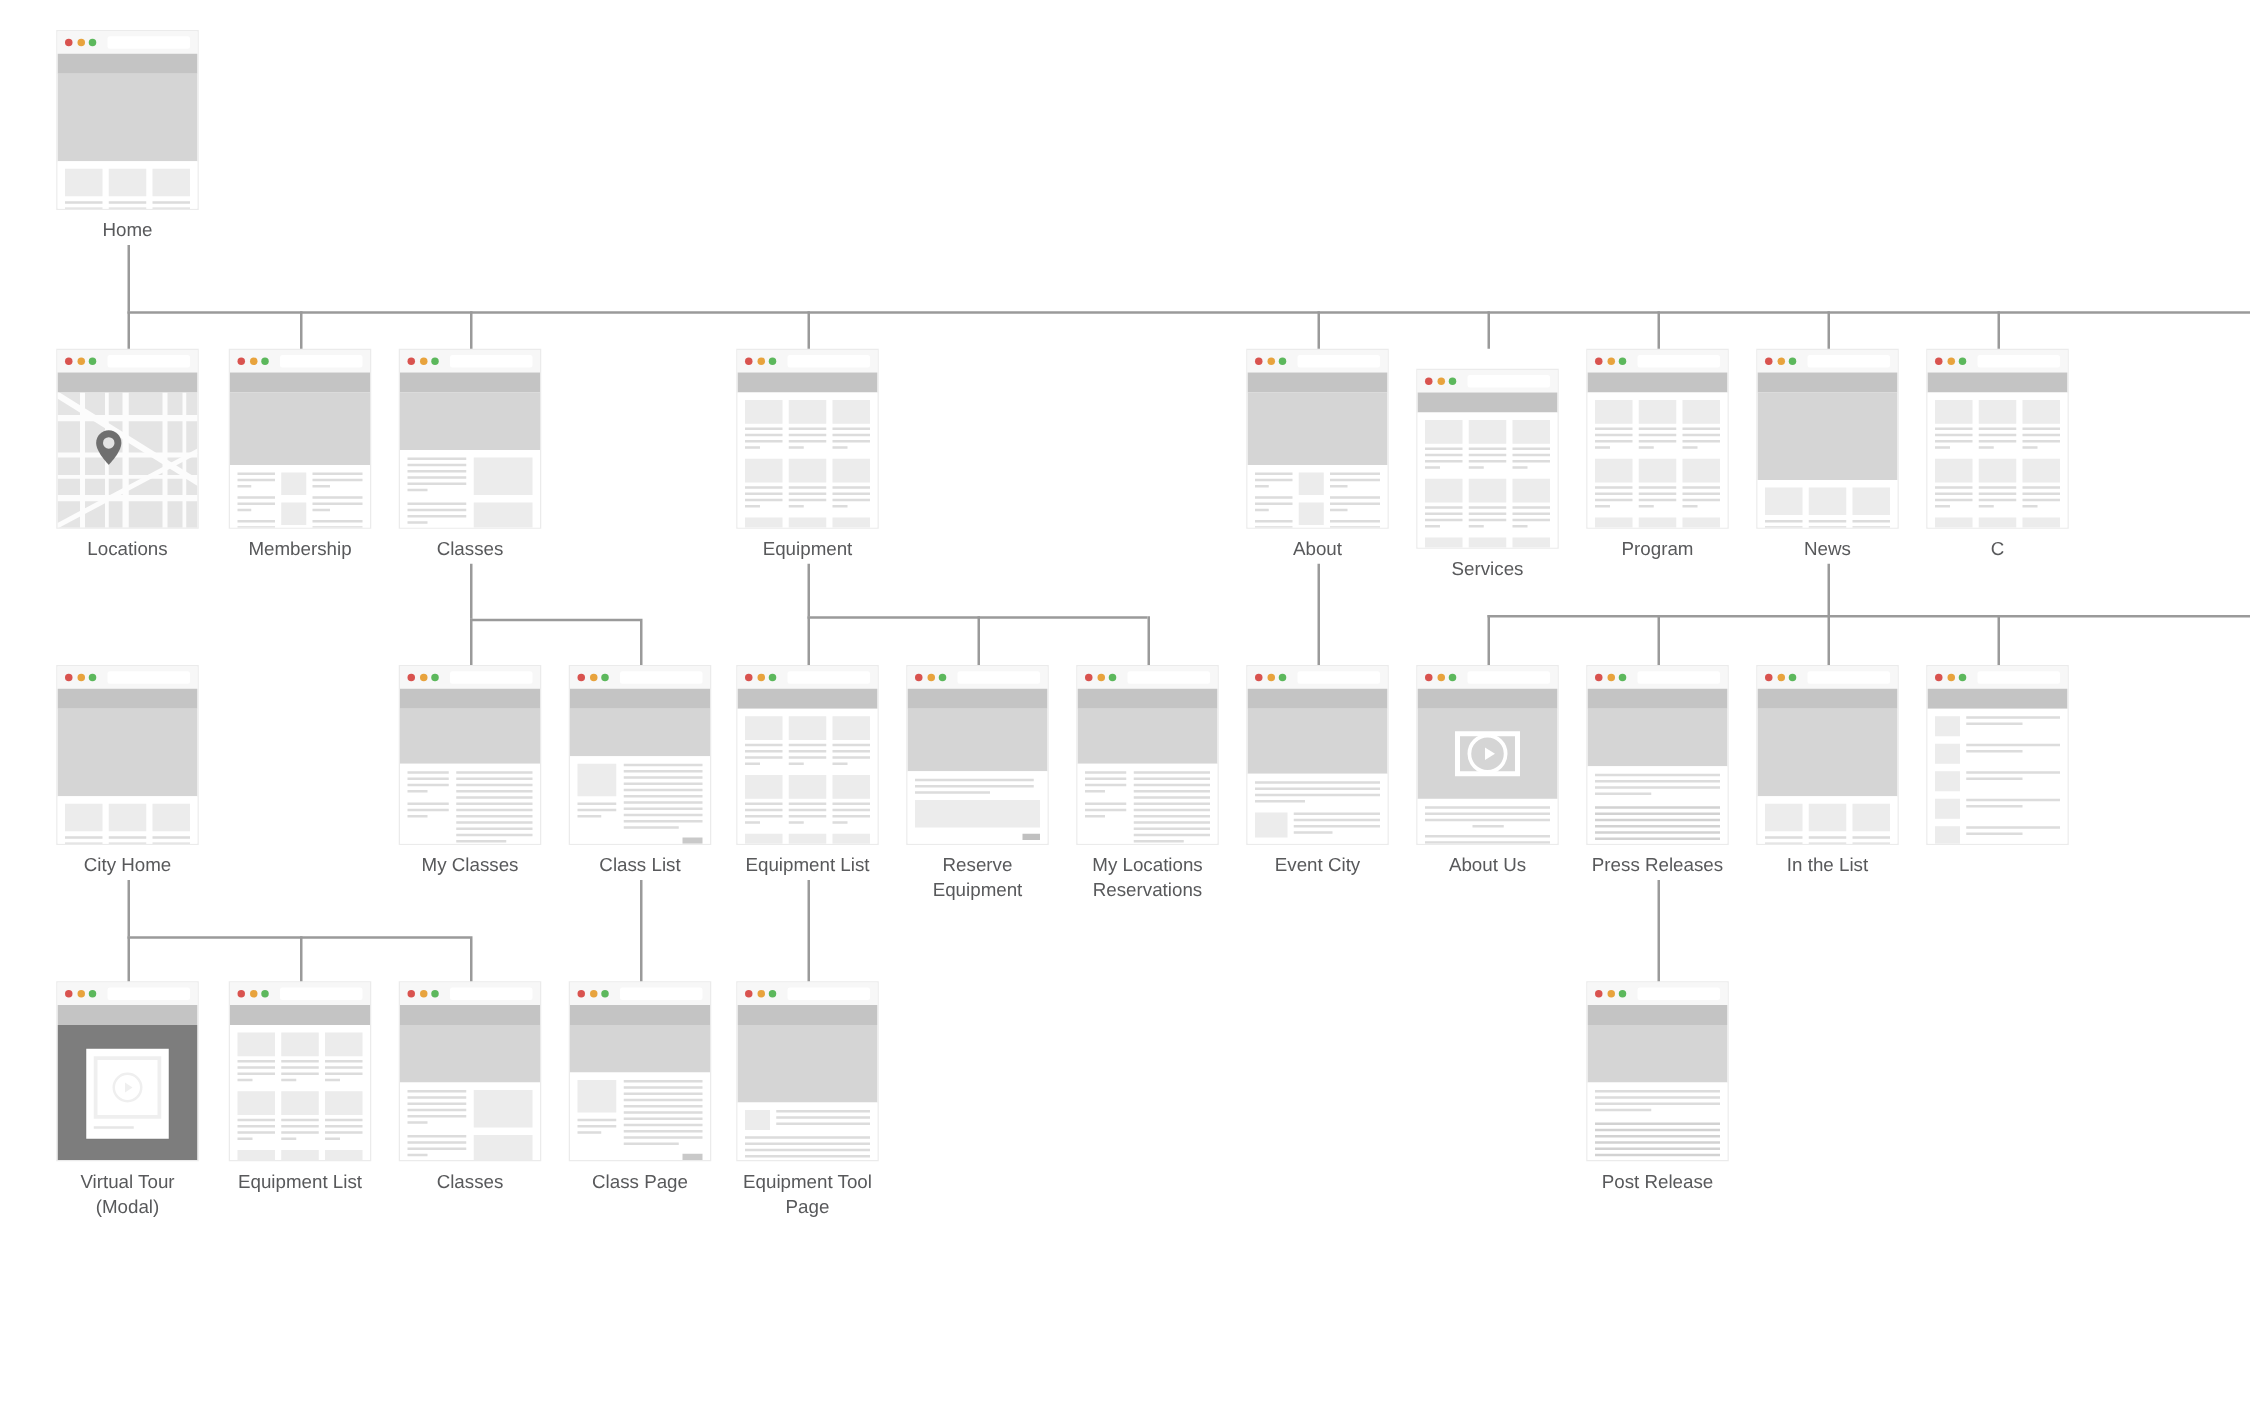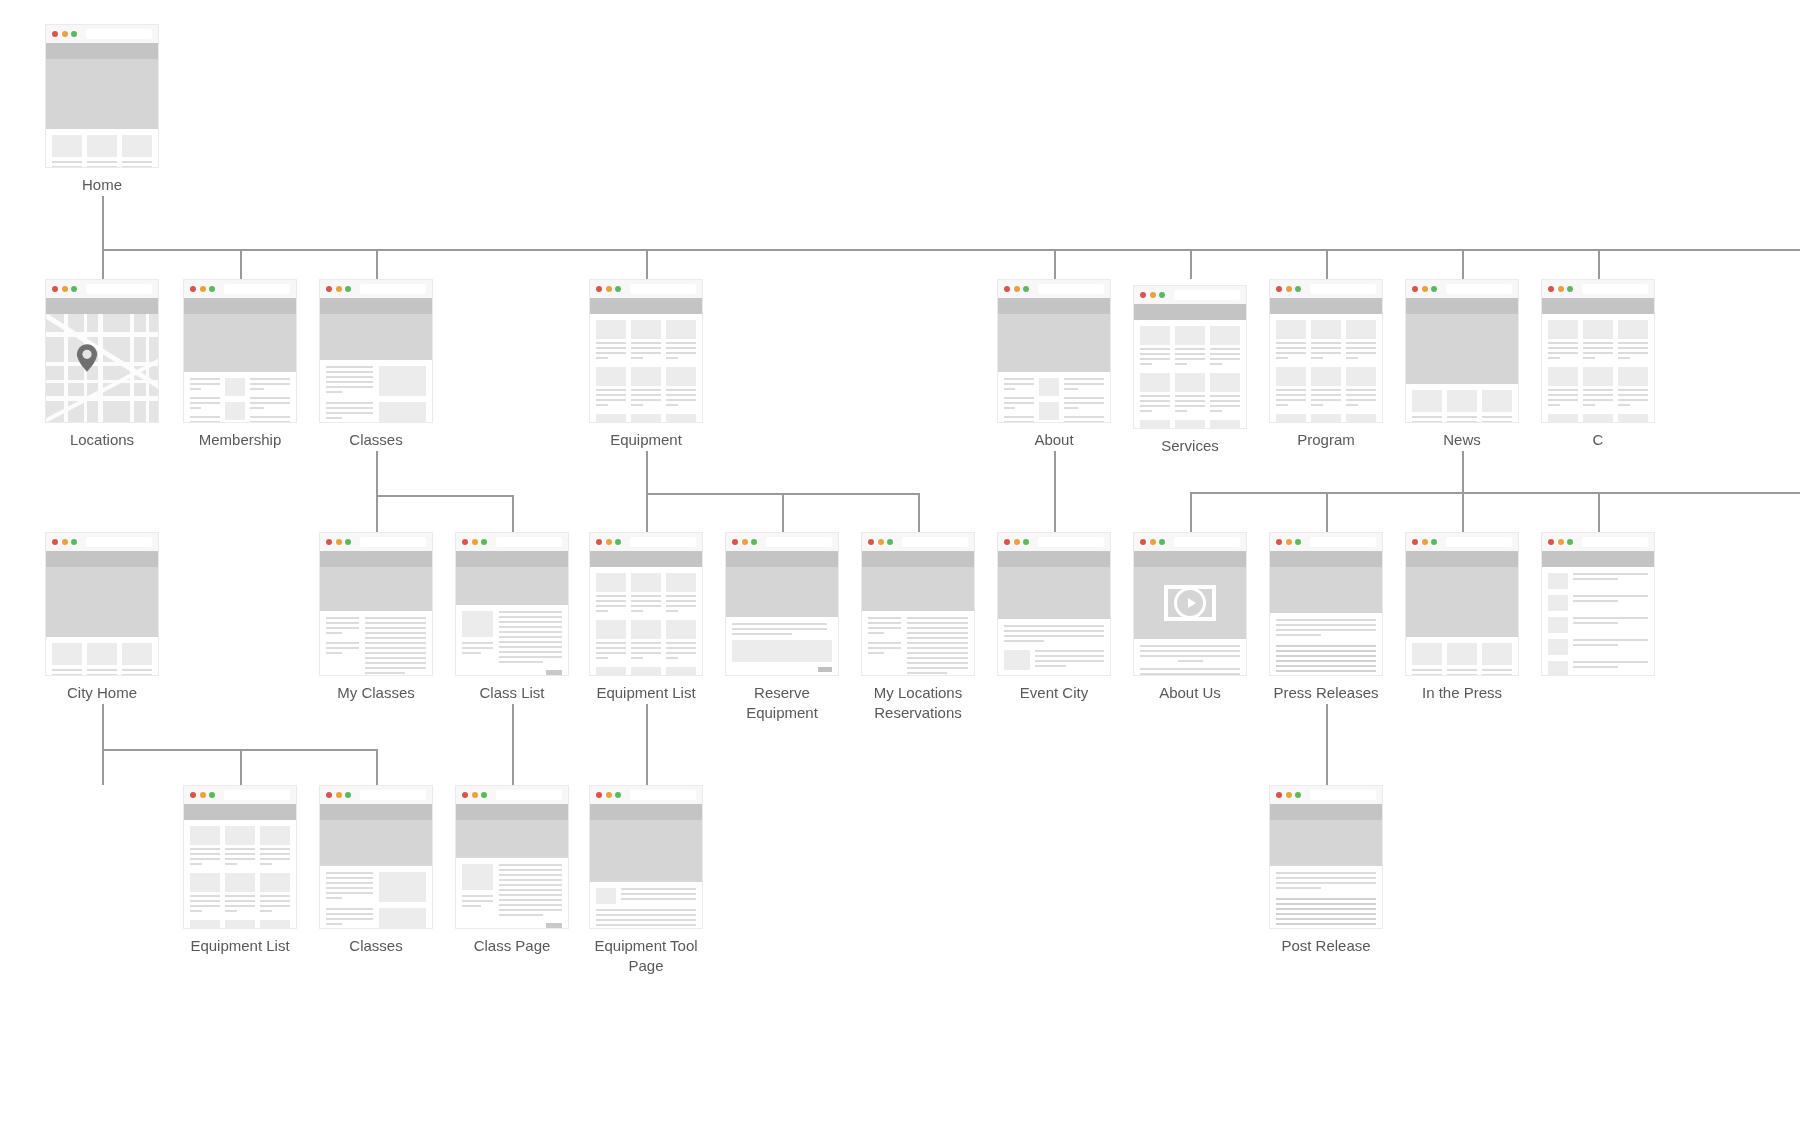--- a/index.html
+++ b/index.html
@@ -344,21 +344,21 @@
                 <div style="height: 4px;"></div>
                 <div class="ln" style="width: 100%;"></div>
                 <div class="ln" style="width: 100%;"></div>
               </div>
             </div>
           </div>
         </div>
       </div>
       <div class="caption">About</div>
     </div>
-    <div class="node" style="left: 1133px; top: 285px; width: 114px;">
+    <div class="node" style="left: 1133px; top: 295px; width: 114px;">
       <div class="thumb" style="width: 114px; height: 144px;">
         <div class="chrome">
           <div class="dot d1"></div>
           <div class="dot d2"></div>
           <div class="dot d3"></div>
           <div class="urlbar"></div>
         </div>
         <div style="height: 126px; position: relative;">
           <div class="navbar"></div>
           <div class="body-area" style="height: 110px;">
@@ -961,21 +961,21 @@
               </div>
               <div>
                 <div class="cardimg"></div>
                 <div class="ln" style="width: 100%;"></div>
                 <div class="ln" style="width: 100%;"></div>
               </div>
             </div>
           </div>
         </div>
       </div>
-      <div class="caption">In the Press</div>
+      <div class="caption">In the List</div>
     </div>
     <div class="node" style="left: 1541px; top: 532px; width: 114px;">
       <div class="thumb" style="width: 114px; height: 144px;">
         <div class="chrome">
           <div class="dot d1"></div>
           <div class="dot d2"></div>
           <div class="dot d3"></div>
           <div class="urlbar"></div>
         </div>
         <div style="height: 126px; position: relative;">
@@ -1013,20 +1013,47 @@
               <div class="blk" style="width: 20px; height: 16px; flex: 0 0 auto;"></div>
               <div style="flex: 1 1 0%;">
                 <div class="ln" style="width: 100%;"></div>
                 <div class="ln" style="width: 60%;"></div>
               </div>
             </div>
           </div>
         </div>
       </div>
       <div class="caption"></div>
+    </div>
+    <div class="node" style="left: 45px; top: 785px; width: 114px;">
+      <div class="thumb" style="width: 114px; height: 144px;">
+        <div class="chrome">
+          <div class="dot d1"></div>
+          <div class="dot d2"></div>
+          <div class="dot d3"></div>
+          <div class="urlbar"></div>
+        </div>
+        <div style="height: 126px; position: relative;">
+          <div class="navbar"></div>
+          <div class="overlay" style="height: 110px; position: relative;">
+            <div class="modalcard" style="position: absolute; left: 50%; top: 50%; transform: translate(-50%, -50%); width: 66px; height: 72px; padding: 6px; box-sizing: border-box;">
+              <div style="border: 3px solid rgb(239, 239, 239); height: 44px; display: flex; align-items: center; justify-content: center;">
+                <div style="width: 20px; height: 20px; border-radius: 50%; border: 2.5px solid rgb(239, 239, 239); display: flex; align-items: center; justify-content: center;">
+                  <div style="width: 0px; height: 0px; border-left: 6px solid rgb(239, 239, 239); border-top: 4px solid transparent; border-bottom: 4px solid transparent; margin-left: 2px;"></div>
+                </div>
+              </div>
+              <div style="margin-top: 6px;">
+                <div class="ln" style="width: 60%; background: rgb(230, 230, 230);"></div>
+              </div>
+            </div>
+          </div>
+        </div>
+      </div>
+      <div class="caption">Virtual Tour
+(Modal)</div>
     </div>
     <div class="node" style="left: 183px; top: 785px; width: 114px;">
       <div class="thumb" style="width: 114px; height: 144px;">
         <div class="chrome">
           <div class="dot d1"></div>
           <div class="dot d2"></div>
           <div class="dot d3"></div>
           <div class="urlbar"></div>
         </div>
         <div style="height: 126px; position: relative;">

